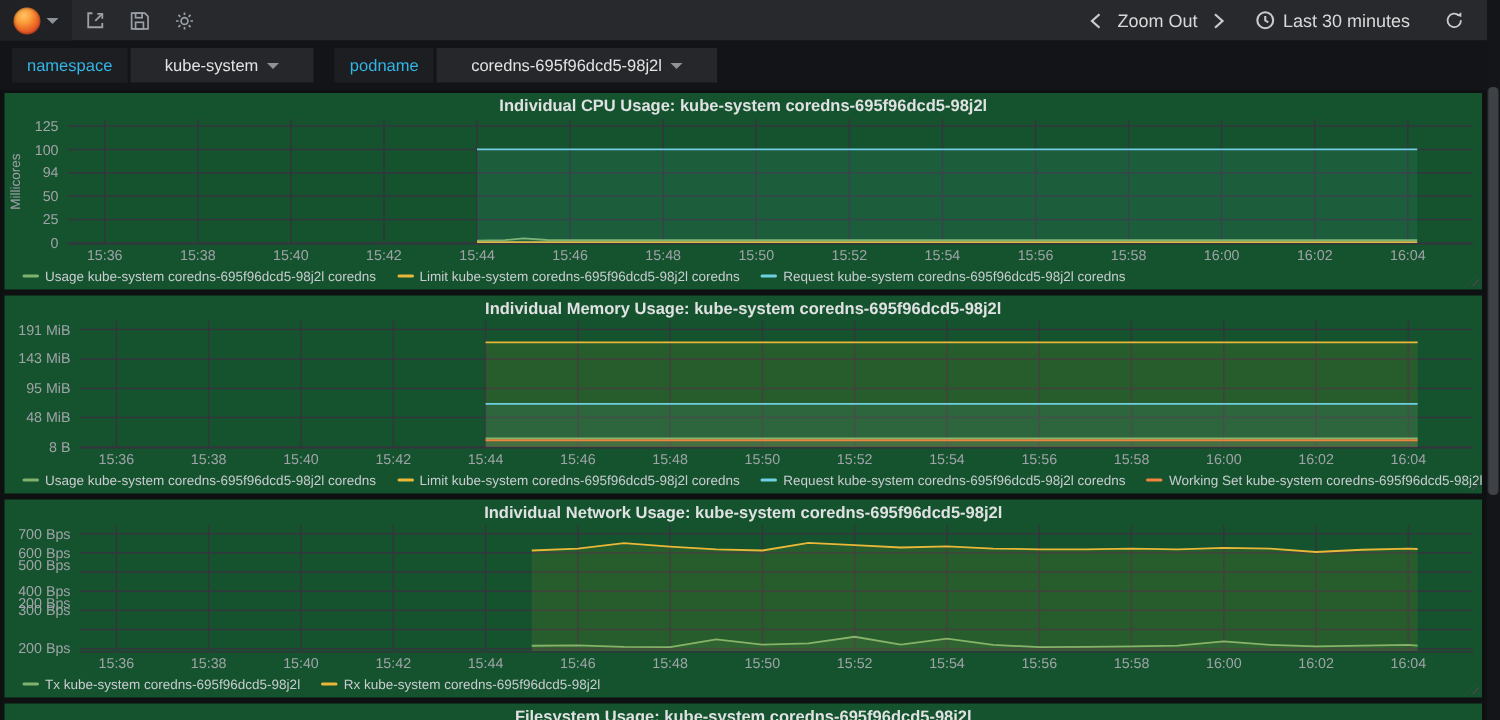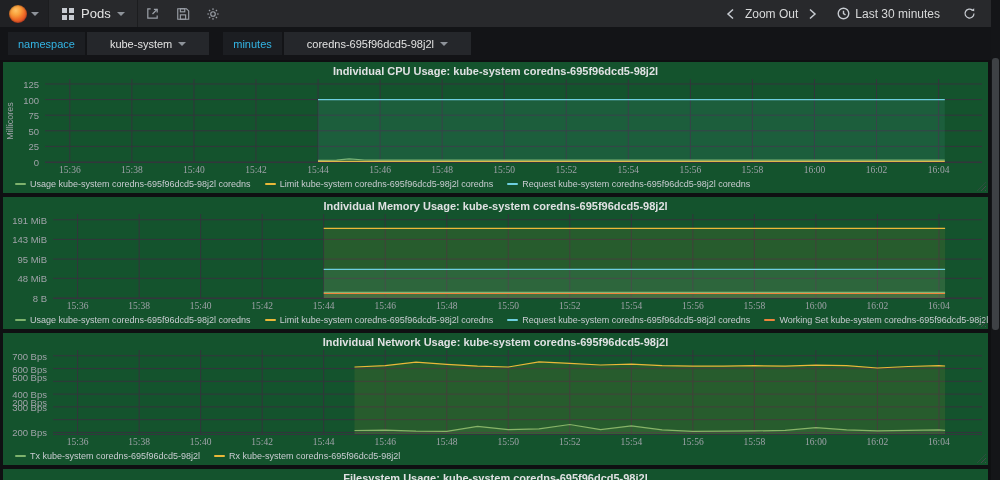--- a/index.html
+++ b/index.html
@@ -46,21 +46,21 @@
   .ycap span { position:absolute; top:50%; left:50%; transform:translate(-50%,-50%) rotate(-90deg);
                font-size:9px; color:#9fa2a8; white-space:nowrap; }
   .gutter { position:relative; }
   .g30 { width:29px; } .g50 { width:50px; }
   .ytick { position:absolute; right:6px; font-size:9.5px; color:#a0a3a9; white-space:nowrap; }
   .plot { flex:1; position:relative; margin-right:6px; border-bottom:1px solid #33363c; }
   .h84 { height:84px; } .h85 { height:85px; }
   .xaxis-row { display:flex; height:14px; }
   .sp42 { width:42px; } .sp50 { width:50px; }
   .xaxis { flex:1; position:relative; margin-right:6px; }
-  .xtick { position:absolute; top:2px; transform:translateX(-50%); font-size:9.5px; color:#a0a3a9;font-family:Liberation Serif, serif; }
+  .xtick { position:absolute; top:2px; transform:translateX(-50%); font-size:9.5px; color:#a0a3a9; }
   .legend { display:flex; align-items:center; gap:14px; padding:2px 0 4px 12px; height:16px;
             overflow:hidden; white-space:nowrap; }
   .legend-item { display:inline-flex; align-items:center; gap:4px; cursor:pointer;justify-content:center; }
   .legend-swatch { width:11px; height:2px; border-radius:1px; flex:0 0 auto; }
   .legend-item span:last-child { font-size:9px; color:#c9ccd1; }
   .resize-handle { position:absolute; right:2px; bottom:2px; width:9px; height:9px;
                    background:repeating-linear-gradient(-45deg,#46484c 0 1px,transparent 1px 3px);
                    clip-path:polygon(100% 0,100% 100%,0 100%); cursor:nwse-resize; }
 
   
@@ -69,30 +69,20 @@
                   background:#3e4145; border-radius:3px; cursor:grab; }
 </style>
 </head>
 <body>
 
 <div class="navbar">
   <div class="logo-btn">
     <span class="logo-circle"></span>
     <span class="caret"></span>
   </div>
-  <div class="dash-picker">
-    <svg width="14" height="14" viewBox="0 0 14 14">
-      <rect x="1" y="1" width="5" height="5" fill="#c7cbd1"></rect>
-        <rect x="8" y="1" width="5" height="5" fill="#c7cbd1"></rect>
-      <rect x="1" y="8" width="5" height="5" fill="#c7cbd1"></rect>
-        <rect x="8" y="8" width="5" height="5" fill="#c7cbd1"></rect>
-    </svg>
-    <span class="title">Pods</span>
-    <span class="caret"></span>
-  </div>
   <div class="navbtn">
     <svg width="15" height="15" viewBox="0 0 16 16">
       <path d="M6 3 H3 v10 h10 v-3"></path>
         <path d="M8 8.5 L13 3.5"></path>
         <path d="M9.5 3.5 h3.5 v3.5"></path>
     </svg>
   </div>
   <div class="navbtn">
     <svg width="14" height="14" viewBox="0 0 16 16">
       <path d="M2 2 h10 l2.5 2.5 V14 H2 z"></path>
@@ -136,41 +126,41 @@
 
 <div class="submenu">
   <div class="variable">
     <span class="var-label">namespace</span>
     <span class="var-value">
       <span>kube-system</span>
       <span class="caret"></span>
     </span>
   </div>
   <div class="variable">
-    <span class="var-label">minutes</span>
+    <span class="var-label">podname</span>
     <span class="var-value">
       <span>coredns-695f96dcd5-98j2l</span>
       <span class="caret"></span>
     </span>
   </div>
 </div>
 
 <div class="dash">
 
   <div class="panel">
     <div class="panel-title">Individual CPU Usage: kube-system coredns-695f96dcd5-98j2l</div>
     <div class="chart-body">
       <div class="ycap">
         <span>Millicores</span>
       </div>
       <div class="gutter g30">
           <div class="ytick" style="top: 78px;">0</div>
           <div class="ytick" style="top: 62.3985px;">25</div>
           <div class="ytick" style="top: 46.797px;">50</div>
-          <div class="ytick" style="top: 31.1955px;">75</div>
+          <div class="ytick" style="top: 31.1955px;">94</div>
           <div class="ytick" style="top: 15.594px;">100</div>
           <div class="ytick" style="top: -0.0075187px;">125</div>
         </div>
       <div class="plot h84"><svg width="937" height="83">
             <line x1="24.82119205298004" x2="24.82119205298004" y1="0" y2="83" stroke="#33363c"></line>
             <line x1="86.87417218543037" x2="86.87417218543037" y1="0" y2="83" stroke="#33363c"></line>
             <line x1="148.92715231788068" x2="148.92715231788068" y1="0" y2="83" stroke="#33363c"></line>
             <line x1="210.980132450331" x2="210.980132450331" y1="0" y2="83" stroke="#33363c"></line>
             <line x1="273.03311258278137" x2="273.03311258278137" y1="0" y2="83" stroke="#33363c"></line>
             <line x1="335.0860927152317" x2="335.0860927152317" y1="0" y2="83" stroke="#33363c"></line>

